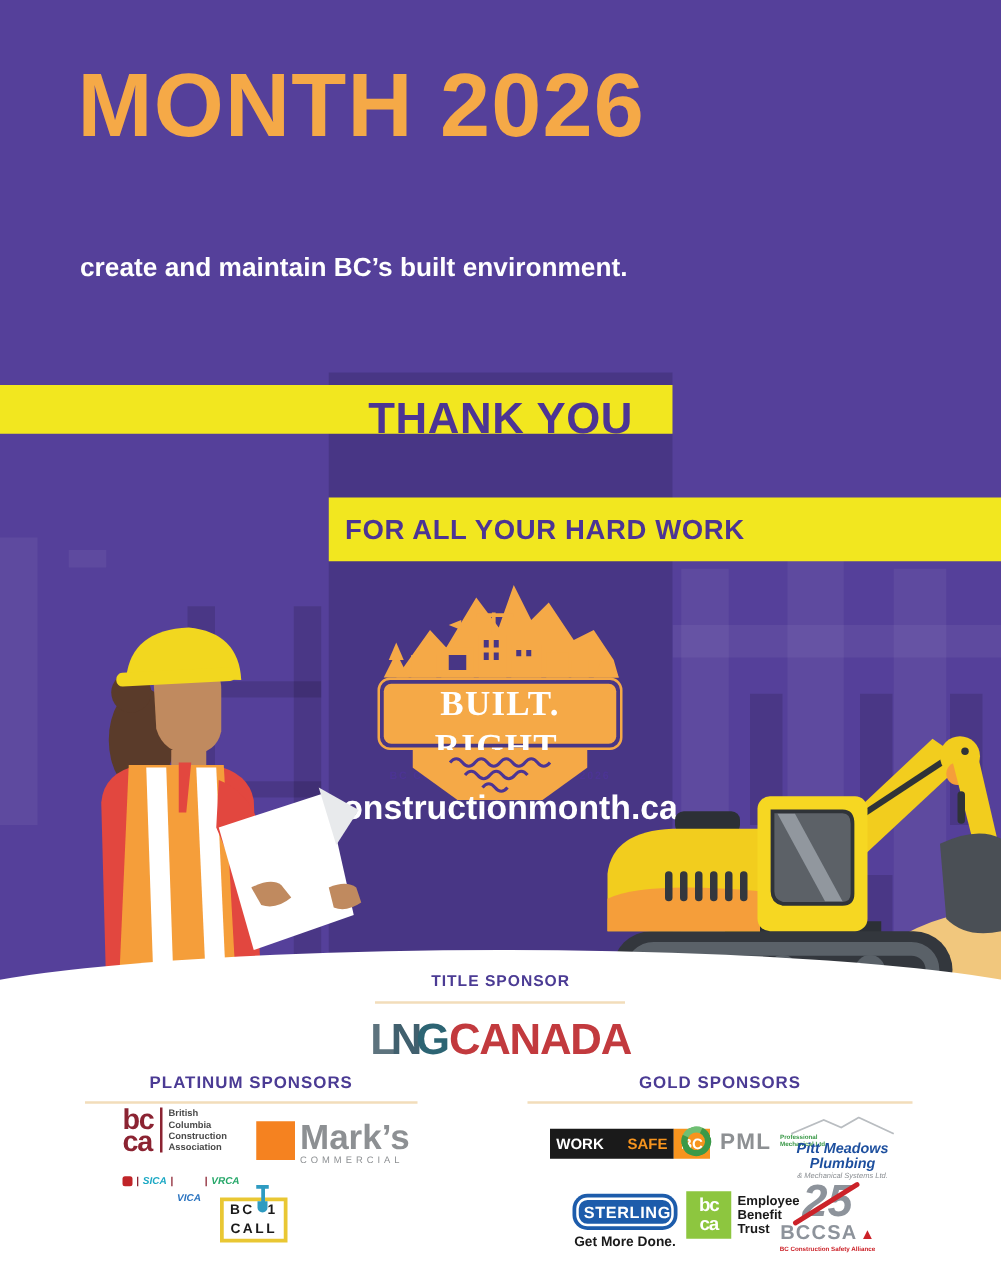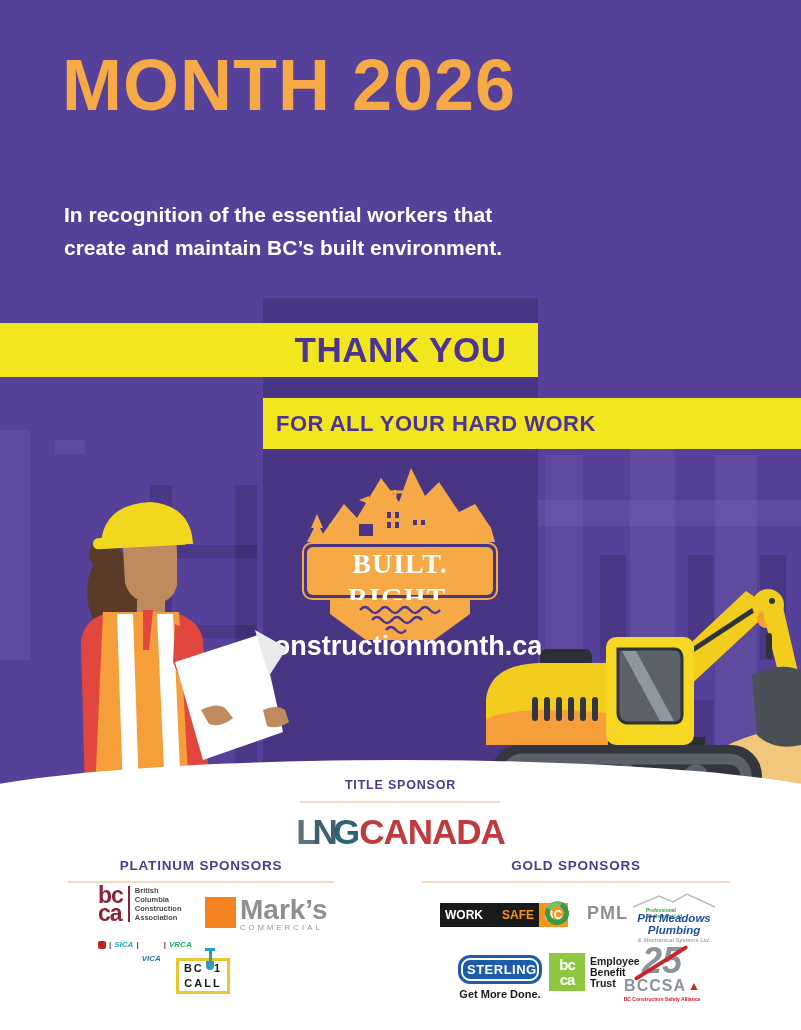--- a/index.html
+++ b/index.html
@@ -17,21 +17,21 @@
   .title { position:absolute; left:62px; top:48px; color:#f5a947;
            font-size:72px; font-weight:bold; line-height:74px; letter-spacing:1px; }
   .subtitle { position:absolute; left:64px; top:198px; color:#ffffff;
               font-size:21px; font-weight:600; line-height:33px; }
 
   
   .dark-column { position:absolute; left:263px; top:298px; width:275px; height:465px;
                  background:#483685; }
 
   
-  .banner1 { position:absolute; left:0; top:323px; width:538px; height:54px; background:#f2e71f; }
+  .banner1 { position:absolute; left:0; top:308px; width:538px; height:39px; background:#f2e71f; }
   .banner1-text { position:absolute; left:263px; top:0; width:275px; height:53px;
                   text-align:center; line-height:53px; font-size:35px; font-weight:bold;
                   color:#4c3494; letter-spacing:0.5px; }
   .banner2 { position:absolute; left:263px; top:398px; width:538px; height:51px; background:#f2e71f; }
   .banner2-text { padding-left:13px; line-height:51px; font-size:22px; font-weight:bold;
                   color:#4c3494; letter-spacing:0.5px; }
 
   
   .badge-wrap { position:absolute; left:299px; top:462px; width:202px; height:172px; }
   .badge-box { position:absolute; left:3px; top:80px; width:196px; height:58px;
@@ -95,21 +95,21 @@
   .shovel-blade { position:absolute; left:3px; top:13px; width:8px; height:9px; background:#2e9bc1;
                   border-radius:0 0 4px 4px; }
 
   
   .wsbc { position:absolute; left:440px; top:903px; display:flex; height:24px; font-weight:bold; font-size:12px; }
   .wsbc-black { background:#1a1a1a; color:#ffffff; display:flex; align-items:center; padding:0 5px; gap:19px; }
   .wsbc-safe { color:#f7941e; }
   .wsbc-orange { background:#f7941e; color:#ffffff; display:flex; align-items:center; padding:0 6px; }
 
   
-  .pml { position:absolute; left:545px; top:901px; display:flex; align-items:center; gap:18px; }
+  .pml { position:absolute; left:545px; top:901px; display:flex; align-items:center; gap:7px; }
   .pml-icon { width:24px; height:24px; border:5px solid #3a9948; border-radius:50%;
               transform:rotate(-20deg); border-top-color:#6fbf73; }
   .pml-name { color:#8d9093; font-weight:bold; font-size:18px; letter-spacing:1px; }
   .pml-sub { width:42px; font-size:5px; color:#3a9948; font-weight:bold; line-height:6px; }
 
   
   .pitt { position:absolute; left:626px; top:893px; width:96px; text-align:center; }
   .pitt-name { color:#1d4f9e; font-weight:bold; font-style:italic; font-size:11.5px; line-height:12px; }
   .pitt-sub { color:#8a8e92; font-style:italic; font-size:6px; margin-top:1px; }
 
@@ -156,21 +156,20 @@
   <div class="bg-dark" style="left:688px;top:555px;width:26px;height:105px;"></div>
   <div class="bg-dark" style="left:760px;top:555px;width:26px;height:105px;"></div>
   <div class="bg-dark" style="left:600px;top:700px;width:26px;height:70px;"></div>
   <div class="bg-dark" style="left:688px;top:700px;width:26px;height:70px;"></div>
 </div>
 
 <div class="title">
   <div>MONTH 2026</div>
 </div>
 <div class="subtitle">
-  <div>In recognition of the essential workers that</div>
   <div>create and maintain BC’s built environment.</div>
 </div>
 
 <div class="dark-column"></div>
 
 <div class="banner1">
   <div class="banner1-text">THANK YOU</div>
 </div>
 <div class="banner2">
   <div class="banner2-text">FOR ALL YOUR HARD WORK</div>

